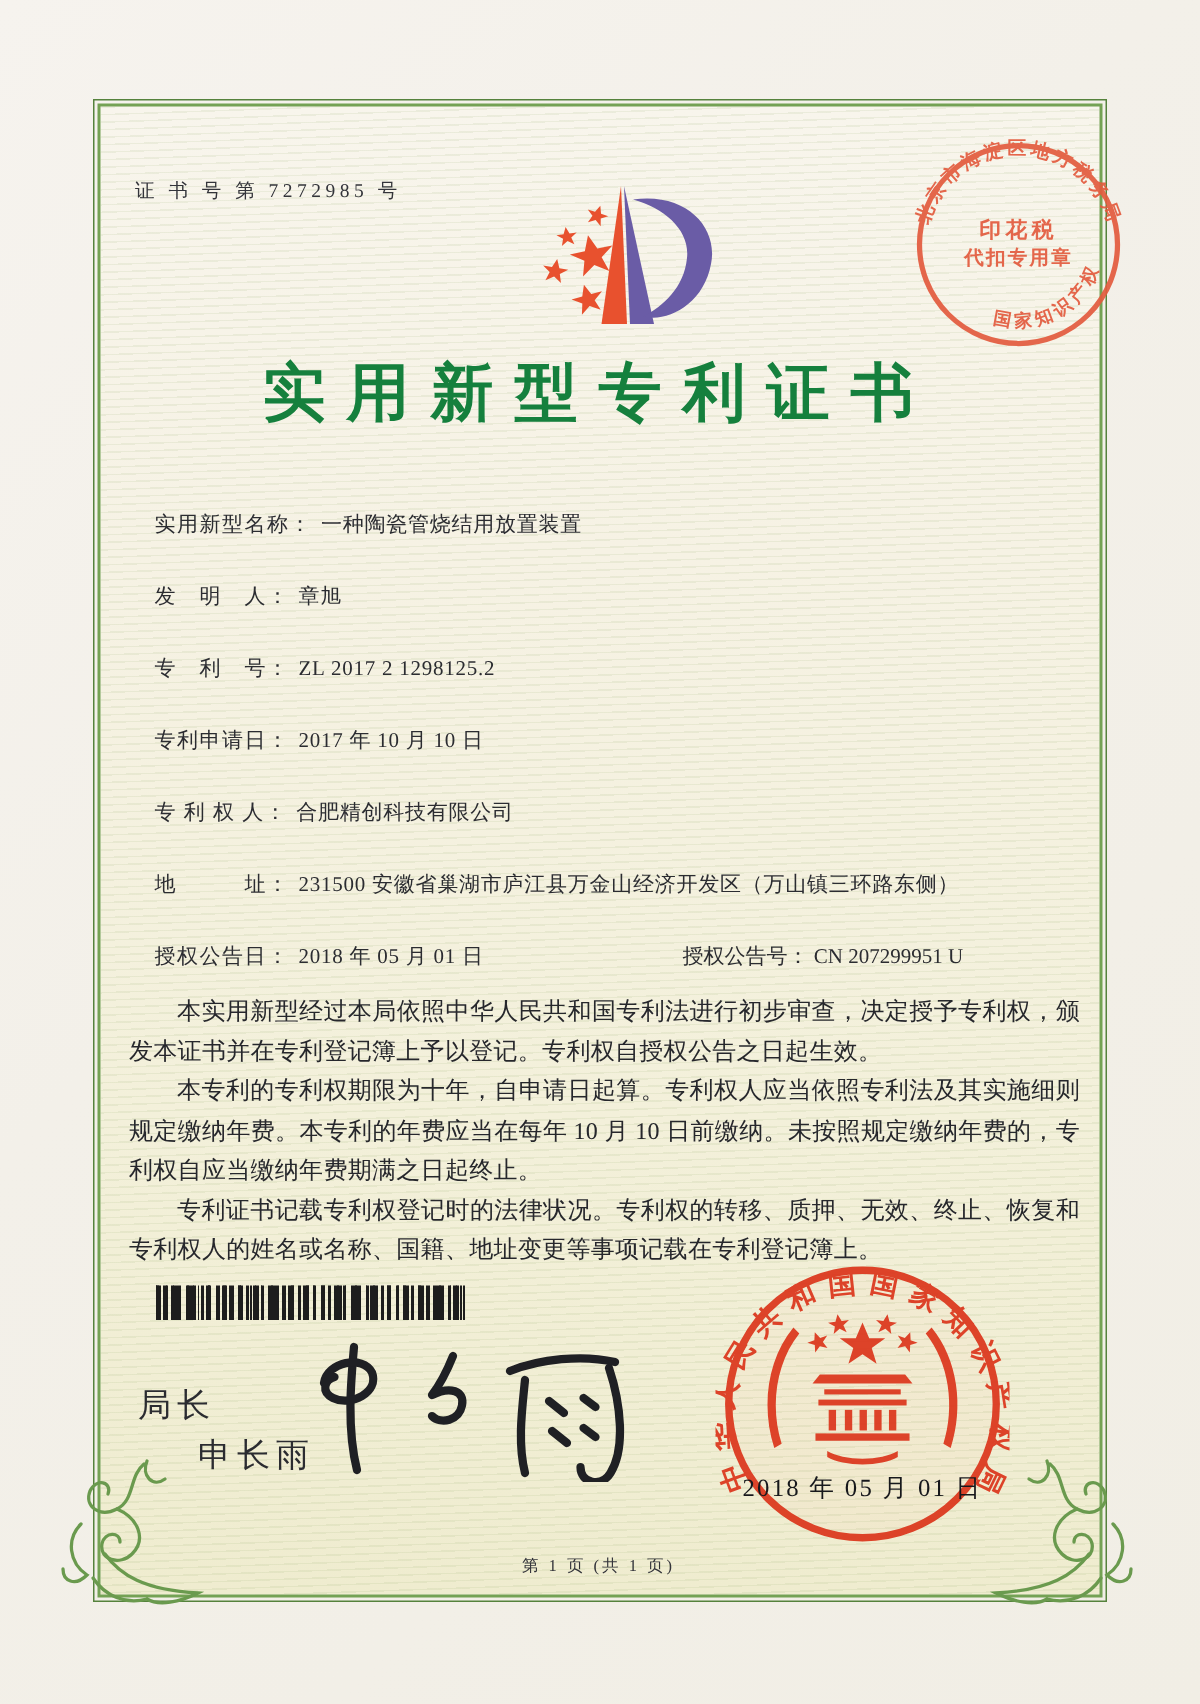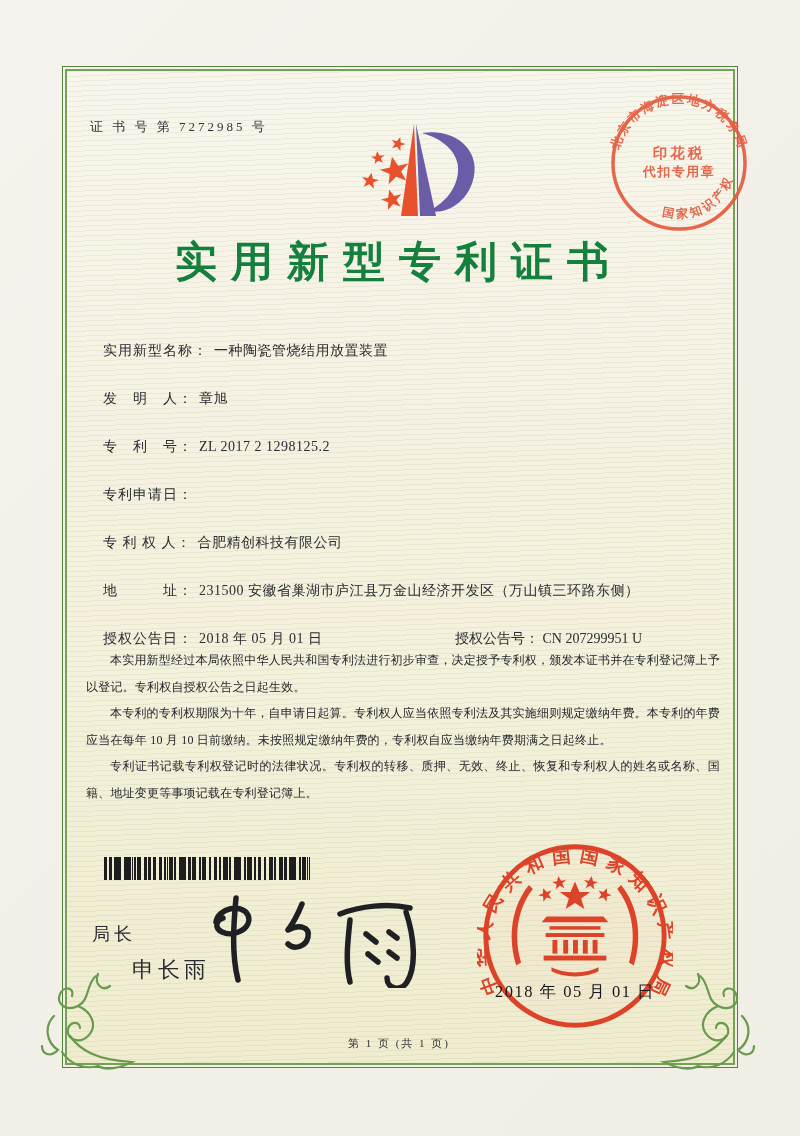--- a/index.html
+++ b/index.html
@@ -17,29 +17,29 @@
     background:repeating-linear-gradient(178deg,rgba(146,172,108,0.13) 0 1px,rgba(0,0,0,0) 1px 5px);}
   .content{position:absolute;inset:0;z-index:2;}
   .cert-no{position:absolute;left:90px;top:118px;font-size:13px;letter-spacing:3px;color:#33343a;}
   .title{position:absolute;left:62px;top:234px;width:674px;text-align:center;
     font-size:42px;font-weight:700;letter-spacing:14px;color:#15803d;}
   .fields{position:absolute;left:103px;top:337px;width:580px;font-size:14px;}
   .frow{display:flex;align-items:flex-start;margin-bottom:21px;line-height:27px;position:relative;}
   .flabel{white-space:pre;letter-spacing:1px;flex:0 0 auto;}
   .fvalue{margin-left:6px;letter-spacing:0.5px;max-width:462px;}
   .grant-pub{position:absolute;left:352px;top:0;white-space:nowrap;}
-  .paras{position:absolute;left:86px;top:647px;width:634px;font-size:12px;
+  .paras{position:absolute;left:86px;top:662px;width:634px;font-size:16px;
     line-height:26.5px;text-align:justify;letter-spacing:0.2px;color:#26272c;}
   .paras p{margin:0;text-indent:2em;}
   .barcode{position:absolute;left:104px;top:857px;width:206px;height:23px;
     background:
       repeating-linear-gradient(90deg,#1d1d1d 0 2px,rgba(0,0,0,0) 2px 5px),
       repeating-linear-gradient(90deg,#1d1d1d 0 1px,rgba(0,0,0,0) 1px 7px),
       repeating-linear-gradient(90deg,#1d1d1d 0 3px,rgba(0,0,0,0) 3px 11px);}
-  .sig-title{position:absolute;left:92px;top:922px;font-size:18px;letter-spacing:4px;}
+  .sig-title{position:absolute;left:92px;top:922px;font-size:22px;letter-spacing:4px;}
   .sig-name{position:absolute;left:92px;top:955px;font-size:22px;letter-spacing:4px;margin-left:40px;}
   .signature-svg{position:absolute;left:198px;top:886px;}
   .tax-seal{position:absolute;left:604px;top:88px;opacity:0.92;}
   .office-seal{position:absolute;left:477px;top:838px;opacity:0.95;}
   .seal-date{position:absolute;left:477px;top:981px;width:196px;text-align:center;
     font-size:16.5px;letter-spacing:1.5px;color:#17181c;z-index:3;}
   .footer{position:absolute;left:62px;top:1036px;width:674px;text-align:center;
     font-size:11px;letter-spacing:2px;color:#33343a;}
   .flourish{position:absolute;z-index:3;}
   .flourish.bl{left:40px;top:972px;}
@@ -120,20 +120,21 @@
     <div class="frow">
       <span class="flabel">发　明　人：</span>
       <span class="fvalue">章旭</span>
     </div>
     <div class="frow">
       <span class="flabel">专　利　号：</span>
       <span class="fvalue">ZL 2017 2 1298125.2</span>
     </div>
     <div class="frow">
       <span class="flabel">专利申请日：</span>
+      <span class="fvalue">2017 年 10 月 10 日</span>
     </div>
     <div class="frow">
       <span class="flabel">专 利 权 人：</span>
       <span class="fvalue">合肥精创科技有限公司</span>
     </div>
     <div class="frow">
       <span class="flabel">地　　　址：</span>
       <span class="fvalue">231500 安徽省巢湖市庐江县万金山经济开发区（万山镇三环路东侧）</span>
     </div>
     <div class="frow">

